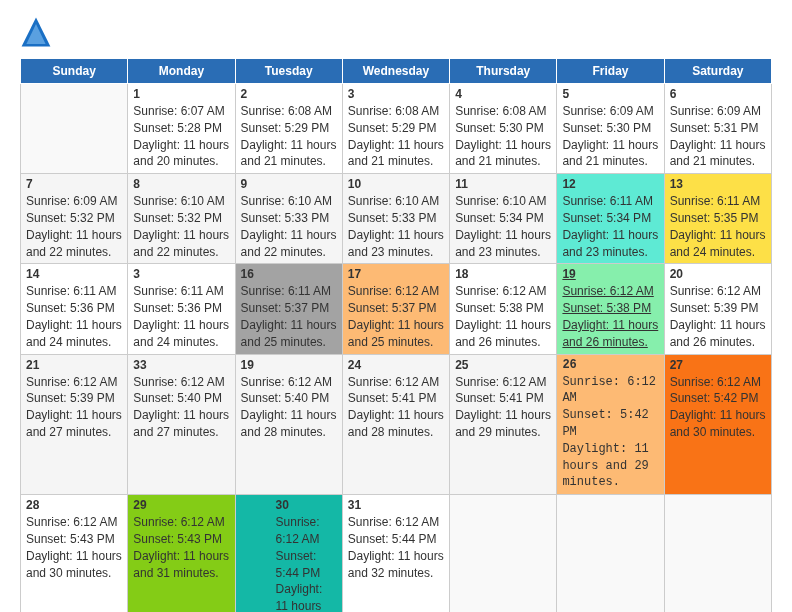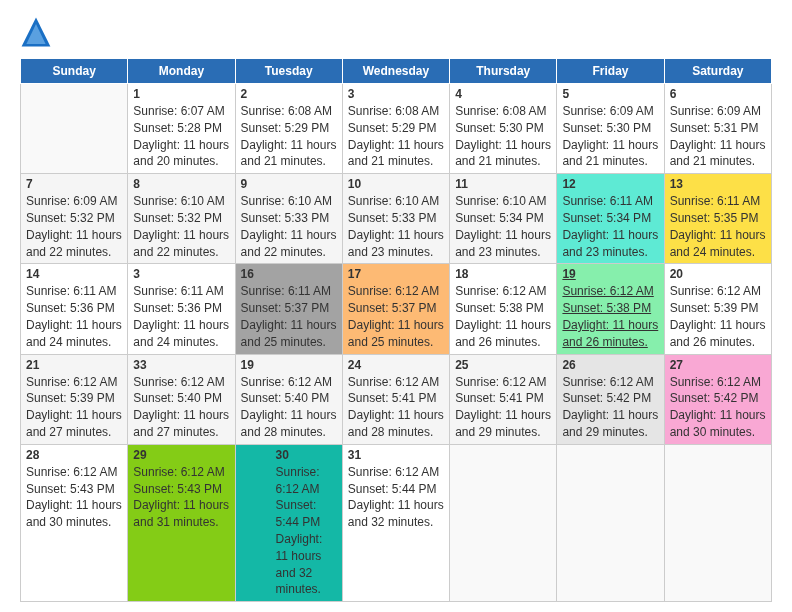--- a/index.html
+++ b/index.html
@@ -280,27 +280,27 @@
             <div class="day-info" style="white-space: pre-line;">Sunrise: 6:12 AM
 Sunset: 5:41 PM
 Daylight: 11 hours and 28 minutes.</div>
           </td>
           <td style="background: rgb(245, 245, 245);">
             <span class="day-number">25</span>
             <div class="day-info" style="white-space: pre-line;">Sunrise: 6:12 AM
 Sunset: 5:41 PM
 Daylight: 11 hours and 29 minutes.</div>
           </td>
-          <td style="background: #e5e5e5;">
+          <td style="background: #fdba74; font-family: Liberation Mono, monospace;">
             <span class="day-number">26</span>
             <div class="day-info" style="white-space: pre-line;">Sunrise: 6:12 AM
 Sunset: 5:42 PM
 Daylight: 11 hours and 29 minutes.</div>
           </td>
-          <td style="background: #f9a8d4;">
+          <td style="background: #f97316;">
             <span class="day-number">27</span>
             <div class="day-info" style="white-space: pre-line;">Sunrise: 6:12 AM
 Sunset: 5:42 PM
 Daylight: 11 hours and 30 minutes.</div>
           </td>
         </tr>
         <tr>
           <td style="background: rgb(255, 255, 255);">
             <span class="day-number">28</span>
             <div class="day-info" style="white-space: pre-line;">Sunrise: 6:12 AM

